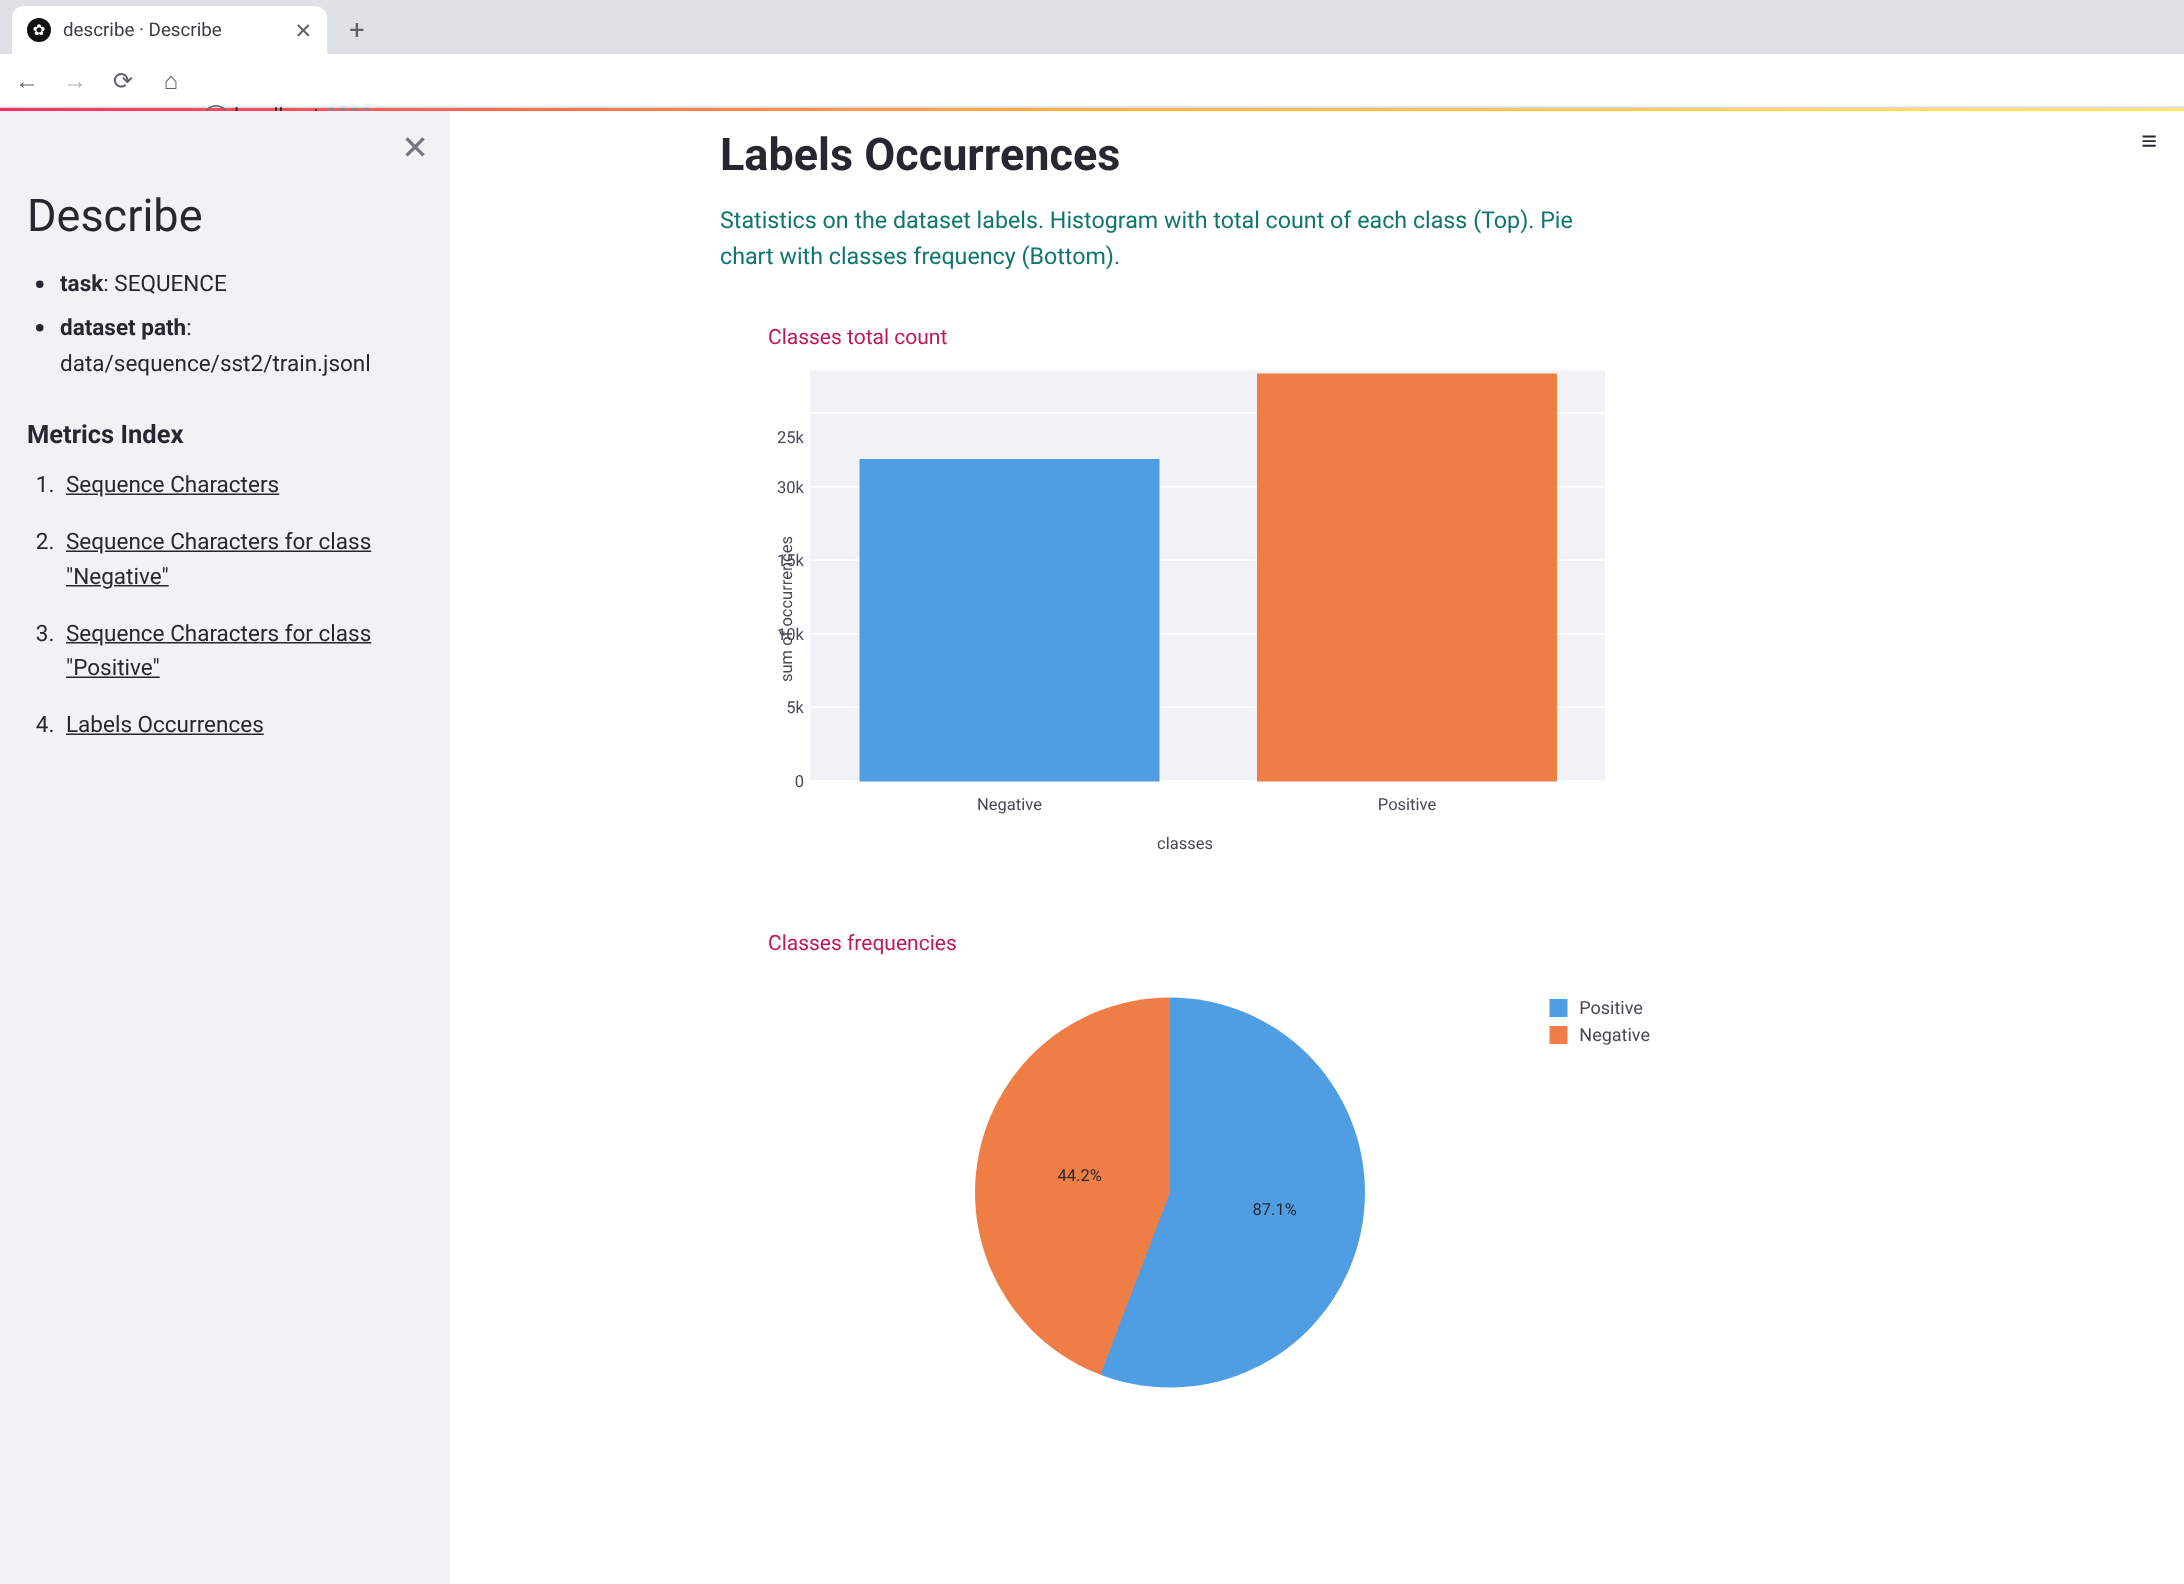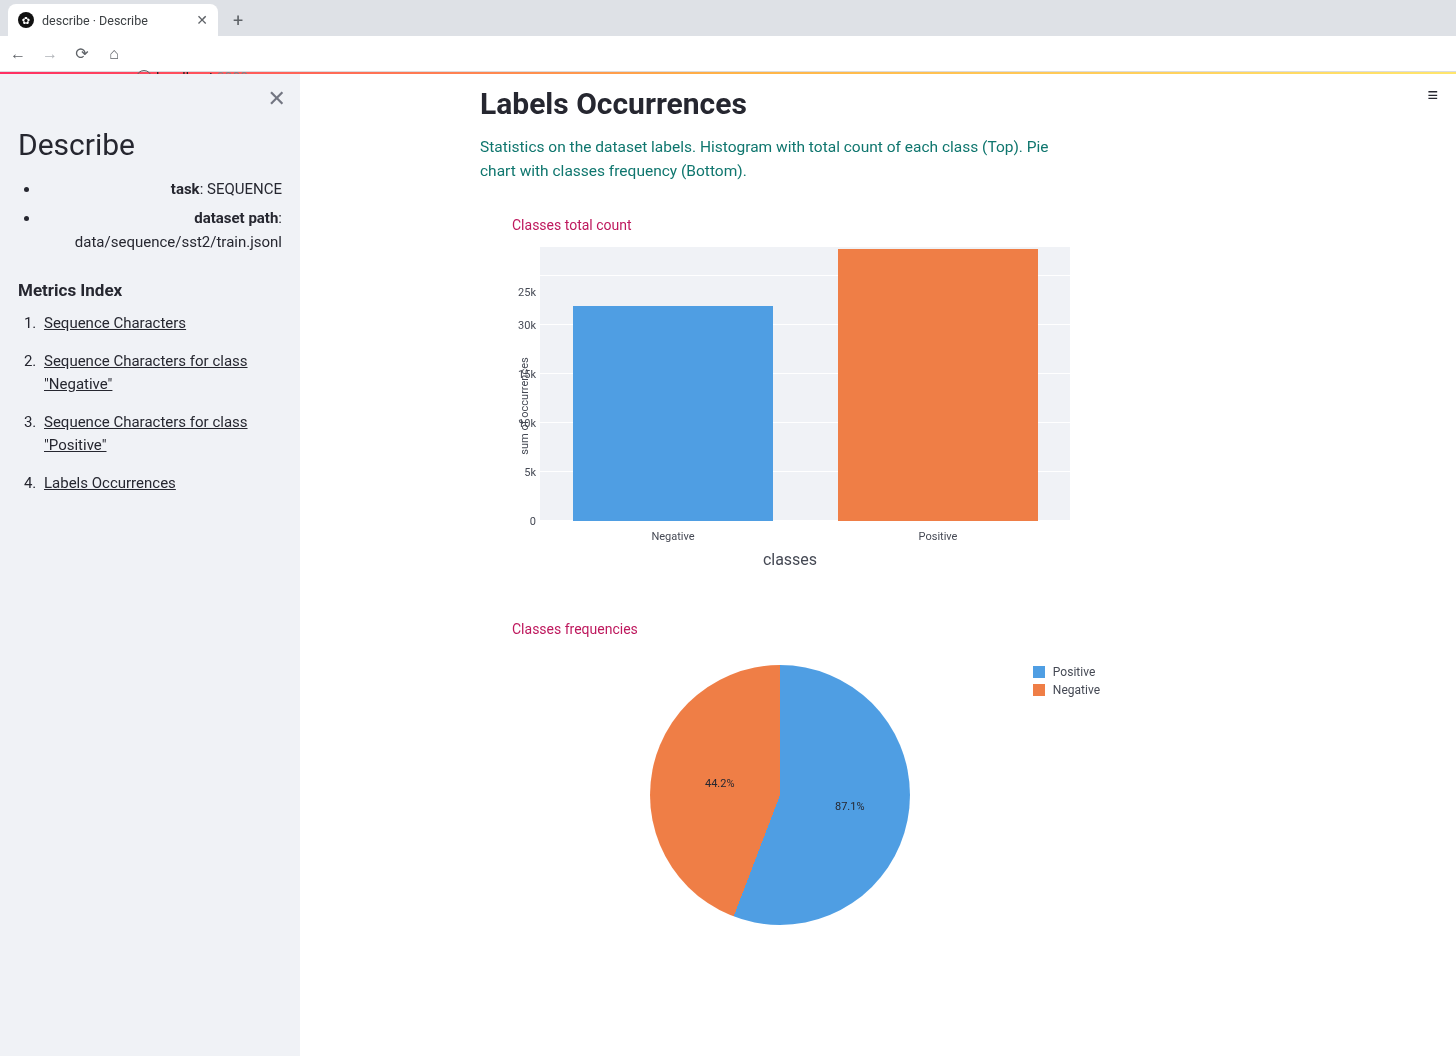--- a/index.html
+++ b/index.html
@@ -34,41 +34,41 @@
   .app { display:flex; height: calc(1056px - 36px - 36px - 2px); }
 
   
   .sidebar {
     width: 300px; background:#f0f2f6; padding: 20px 18px 20px 18px; position:relative;
     font-size:15px; color:#262730;
   }
   .sidebar-close { position:absolute; top:12px; right:14px; font-size:22px; color:#737682; cursor:pointer;}
   .sidebar h1 { font-size:30px; font-weight:400; margin-top:33px; margin-bottom:16px;}
   .sidebar ul.meta { list-style: disc; padding-left:22px; margin-bottom:26px;}
-  .sidebar ul.meta li { margin-bottom:6px; line-height:1.55;text-align:right;}
+  .sidebar ul.meta li { margin-bottom:6px; line-height:1.55;}
   .sidebar ul.meta .k { font-weight:700;}
   .sidebar h3 { font-size:17px; font-weight:700; margin-bottom:12px;}
   .sidebar ol { padding-left:22px; }
   .sidebar ol li { margin-bottom:16px; line-height:1.5; padding-left:4px;text-decoration:underline;}
 
   
   .main { flex:1; background:#fff; position:relative; overflow:auto; }
   .hamburger { position:absolute; top:12px; right:18px; font-size:18px; color:#262730; cursor:pointer; line-height:1;}
   .content { max-width: 760px; margin-left: 180px; padding-top: 12px; }
   .content h2 { font-size:30px; font-weight:700; margin-bottom:14px; color:#262730;}
   .content p.desc { font-size:15.5px; color:#0f766e; line-height:1.55; margin-bottom:34px; max-width:600px;}
 
   .chart-block { margin-bottom:50px; }
   .chart-title { font-size:14px; color:#be185d; margin-left:32px; margin-bottom:8px;}
 
   
   .barchart { position:relative; height:330px; width:620px; }
   .plotbg { position:absolute; left:60px; top:6px; right:30px; bottom:50px; background:#f0f2f6; }
   .ylabel { position:absolute; left:-4px; top:50%; transform:translateY(-50%) rotate(-90deg); font-size:11px; color:#454954; white-space:nowrap;}
-  .xlabel { position:absolute; left:50%; bottom:2px; transform:translateX(-50%); font-size:16px; color:#454954;text-align:center;}
+  .xlabel { position:absolute; left:50%; bottom:2px; transform:translateX(-50%); font-size:11px; color:#454954;text-align:center;}
   .ytick { position:absolute; left:30px; width:26px; text-align:right; font-size:11px; color:#454954; transform:translateY(-50%);}
   .gridline{ position:absolute; left:60px; right:30px; border-top:1px solid #fff; }
   .bar { position:absolute; bottom:50px; }
   .bar.neg { background:#4f9ee3; }
   .bar.pos { background:#ef7e46; }
   .xtick { position:absolute; bottom:28px; font-size:11px; color:#454954; transform:translateX(-50%);}
 
   
   .piewrap { position:relative; width:620px; height:320px; }
   .pie { position:absolute; left:170px; top:20px; width:260px; height:260px; border-radius:50%;

